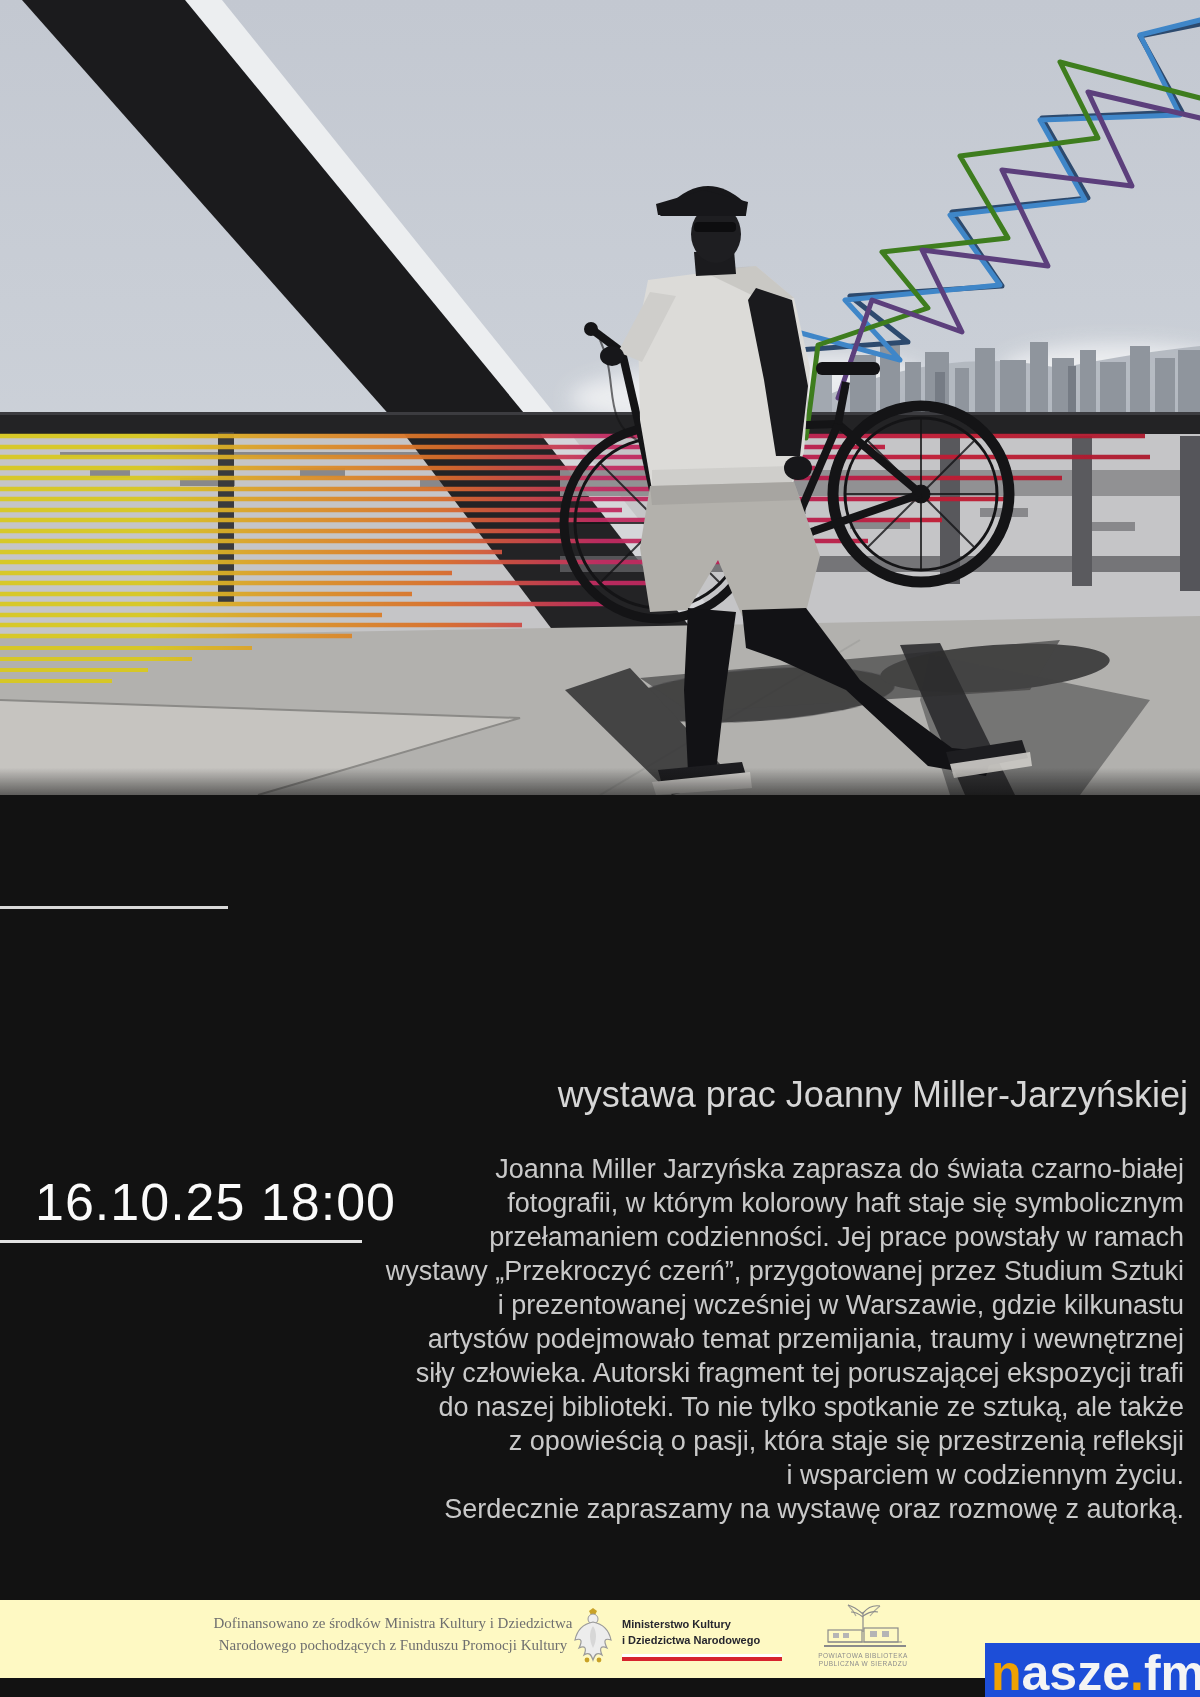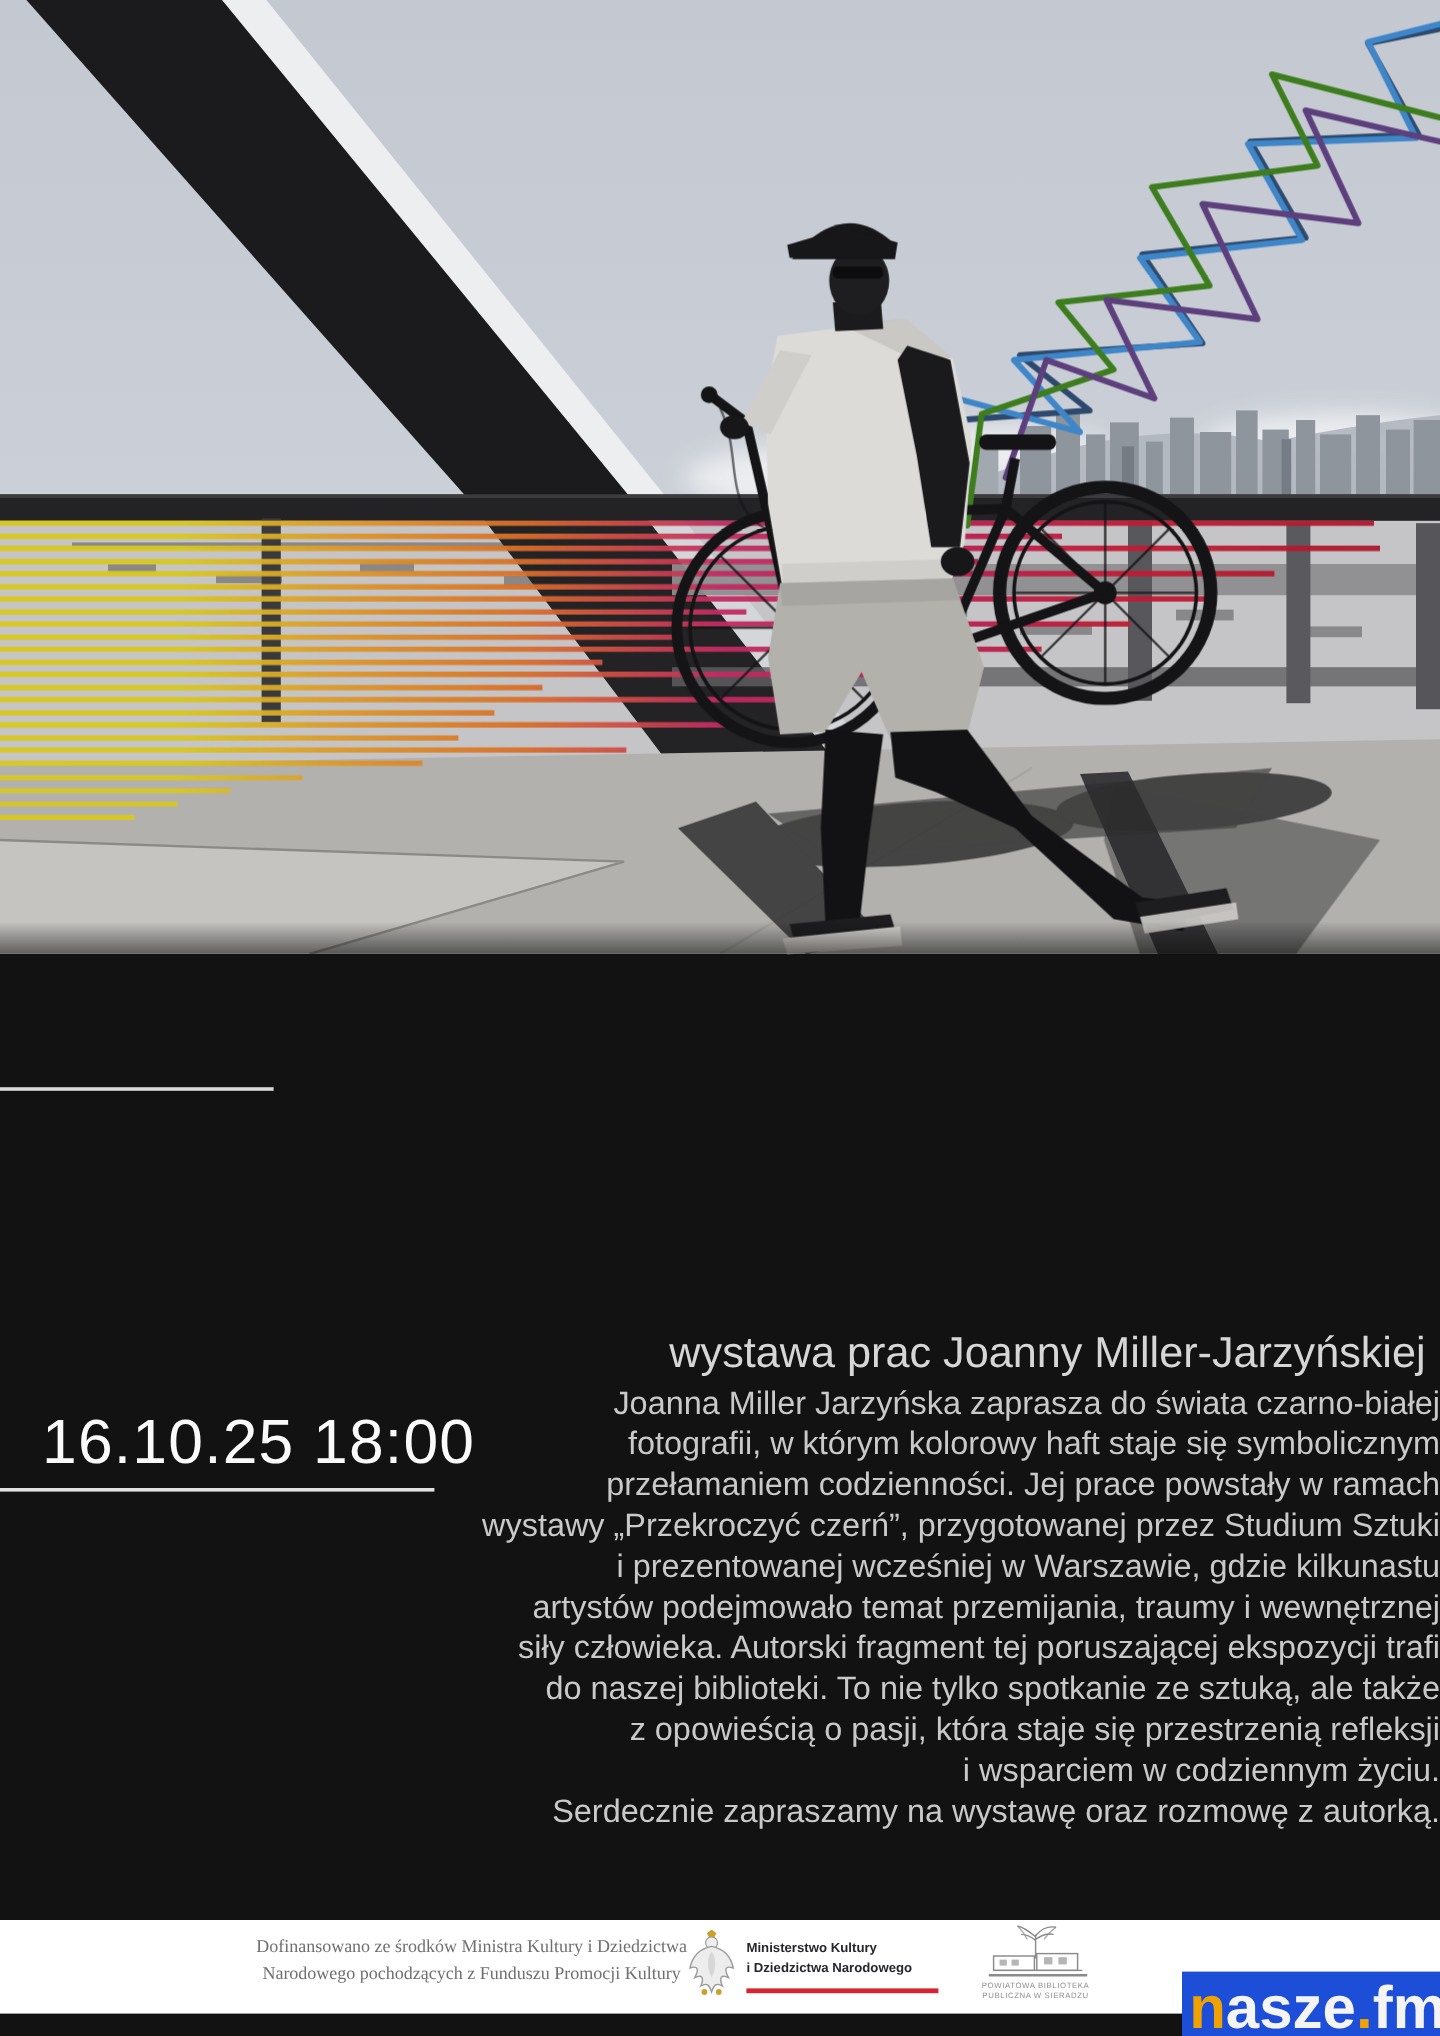--- a/index.html
+++ b/index.html
@@ -7,27 +7,27 @@
         font-family:"Liberation Sans", sans-serif;}
   
   .photo{position:absolute;left:0;top:0;width:1200px;height:795px;display:block;}
   
   .kicker-line{position:absolute;left:0;top:906px;width:228px;height:3px;background:#d8d8d8;}
   .kicker{position:absolute;left:240px;right:12px;top:893px;text-align:right;
           font-size:28px;font-weight:bold;letter-spacing:1px;color:#e8d24b;}
   .title{position:absolute;left:20px;right:10px;top:938px;text-align:right;
          font-size:95px;font-weight:bold;letter-spacing:2px;color:#ffffff;white-space:nowrap;}
   .subtitle{position:absolute;left:300px;right:12px;top:1074px;text-align:right;
-            font-size:36px;font-weight:normal;color:#d6d6d6;margin-top:32px;}
+            font-size:36px;font-weight:normal;color:#d6d6d6;}
   .datetime{position:absolute;left:35px;top:1172px;font-size:52px;color:#fafafa;letter-spacing:1px;}
   .date-underline{position:absolute;left:0;top:1240px;width:362px;height:3px;background:#e2e2e2;}
-  .paragraph{position:absolute;left:340px;right:0;top:1152px;text-align:right;
+  .paragraph{position:absolute;left:340px;right:16px;top:1152px;text-align:right;
              font-size:27px;line-height:34px;color:#c9c9c9;white-space:pre-line;}
   
-  .footer{position:absolute;left:0;top:1600px;width:1200px;height:78px;background:#ffffff;}
+  .footer{position:absolute;left:0;top:1600px;width:1200px;height:78px;background:#fef9c3;}
   .funding{position:absolute;left:210px;top:12px;width:366px;text-align:center;
            font-family:"Liberation Serif", serif;font-size:15px;line-height:22px;color:#6f6f6f;
            white-space:pre-line;}
   .eagle{position:absolute;left:573px;top:8px;width:40px;height:56px;}
   .ministry{position:absolute;left:622px;top:16px;font-size:11px;line-height:16px;
             font-weight:bold;color:#26262e;white-space:pre-line;}
   .ministry-stripe{position:absolute;left:622px;top:54px;width:160px;height:7px;background:#ffffff;
                    border-bottom:4px solid #d6232e;box-sizing:border-box;}
   .liblogo{position:absolute;left:818px;top:4px;width:90px;height:48px;}
   .libcaption{position:absolute;left:806px;top:52px;width:114px;text-align:center;

